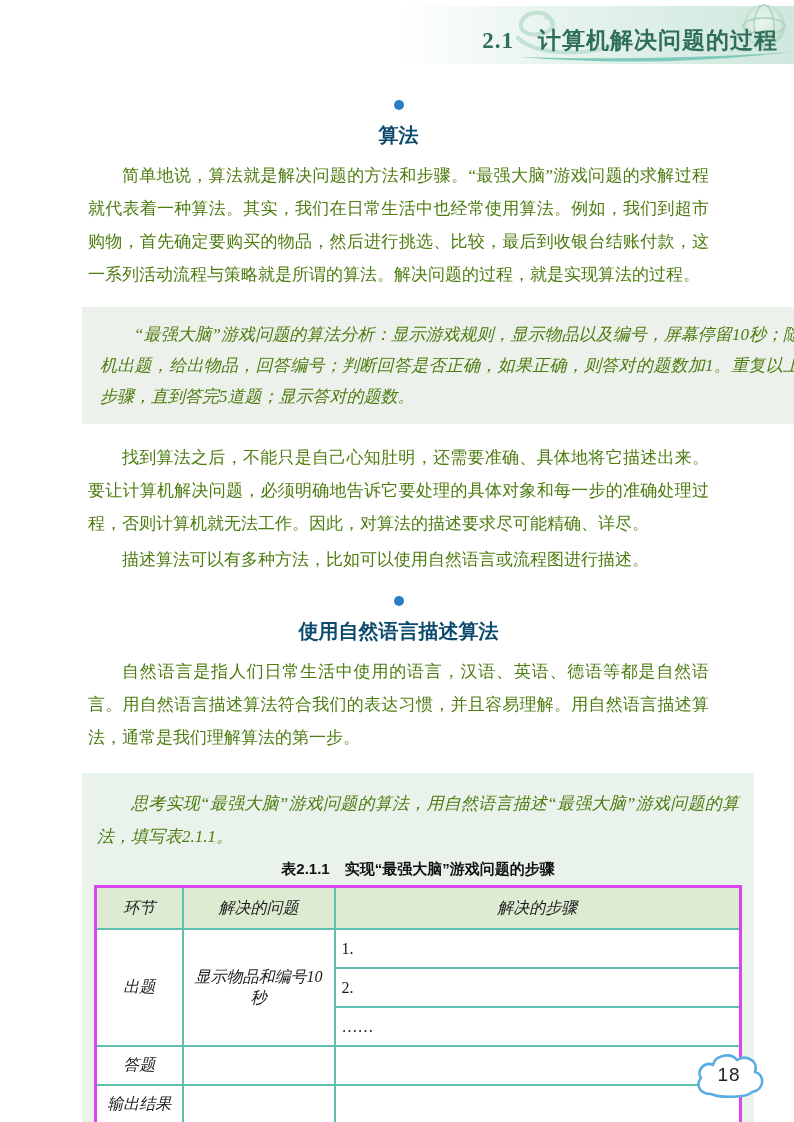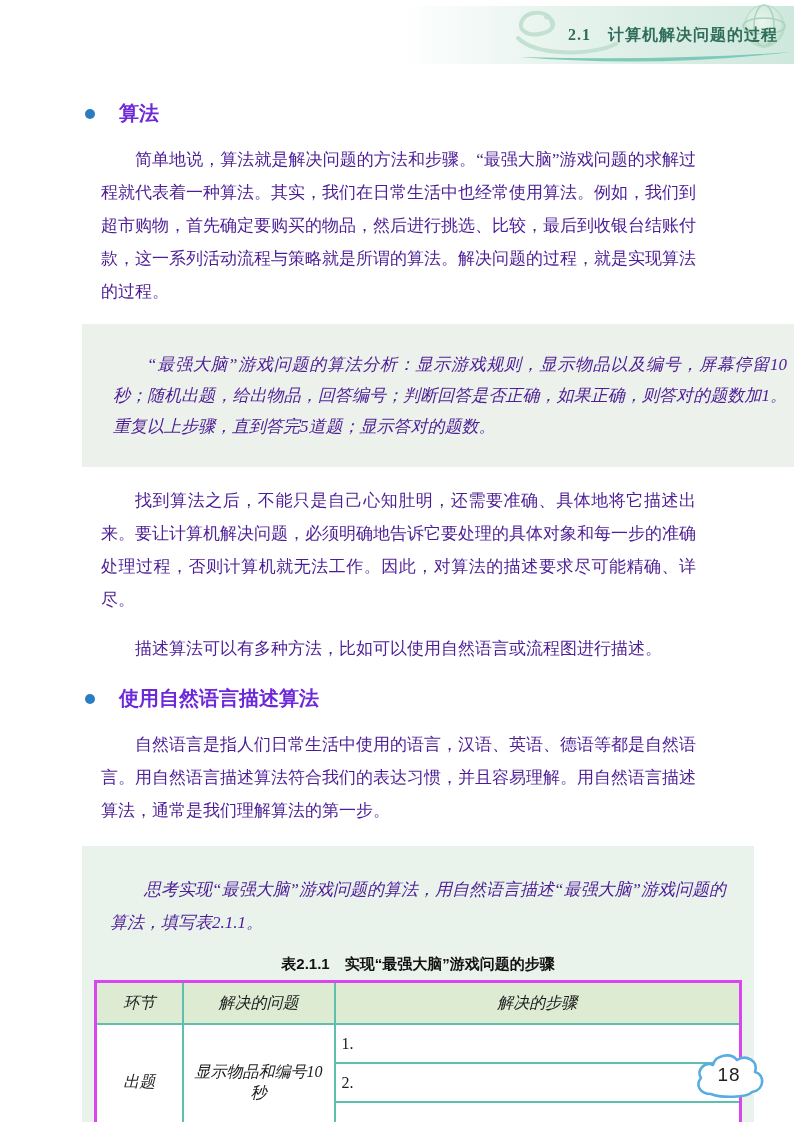--- a/index.html
+++ b/index.html
@@ -16,39 +16,40 @@
   
   .band{
     position:absolute;top:6px;left:400px;right:0;height:58px;
     background:linear-gradient(90deg, rgba(216,236,227,0) 0%, rgba(216,236,227,.55) 35%, #d8ece3 75%, #cfe8dd 100%);
   }
   .e-swirl{position:absolute;left:90px;top:0;width:130px;height:58px;}
   .globe{position:absolute;right:4px;top:-4px;width:52px;height:52px;}
   .band-title{
     position:absolute;right:16px;top:19px;
     font-family:"Liberation Serif",serif;
-    font-weight:bold;font-size:16px;letter-spacing:1px;
+    font-weight:bold;font-size:23px;letter-spacing:1px;
     color:#2e6e5b;white-space:nowrap;text-align:right;
   }
   .swoosh{position:absolute;left:115px;right:8px;bottom:0;height:16px;}
 
   
   .content{position:absolute;left:85px;top:100px;width:627px;}
 
   .sec-heading{
-    display:flex;align-items:center;gap:24px;
+    display:flex;align-items:center;gap:12px;
     font-family:"Liberation Sans",sans-serif;
-    font-size:20px;font-weight:bold;color:#6d28d9;
+    font-size:20px;font-weight:bold;color:#0c4a6e;
     margin:0 0 10px 0;
+    flex-direction:column;
   }
   .bullet{width:10px;height:10px;border-radius:50%;background:#2b7dc2;flex:0 0 auto;}
 
   .para{
     font-size:17px;line-height:33px;text-align:justify;
-    text-indent:2em;margin:16px;color:#4c1d95;
+    text-indent:2em;margin:3px;color:#4d7c0f;
   }
 
   .quote-block{
     background:#edf1ec;
     margin:16px 0 17px -3px;
     padding:9px 15px;
     width:736px;box-sizing:border-box;
   }
   .kai{font-style:italic;font-family:"Liberation Serif",serif;}
   .quote-block .para{line-height:31px;font-style:italic;}

